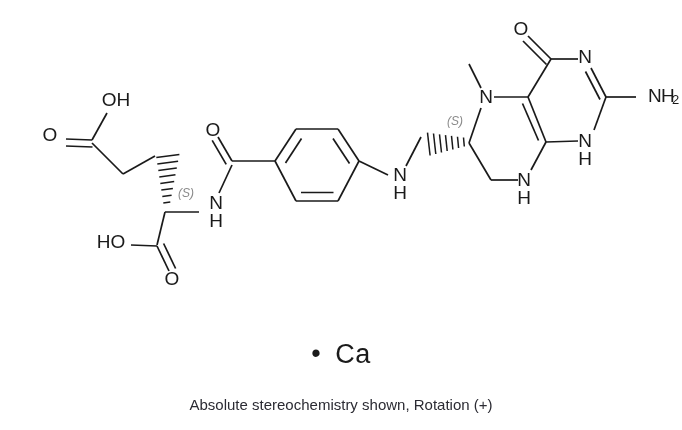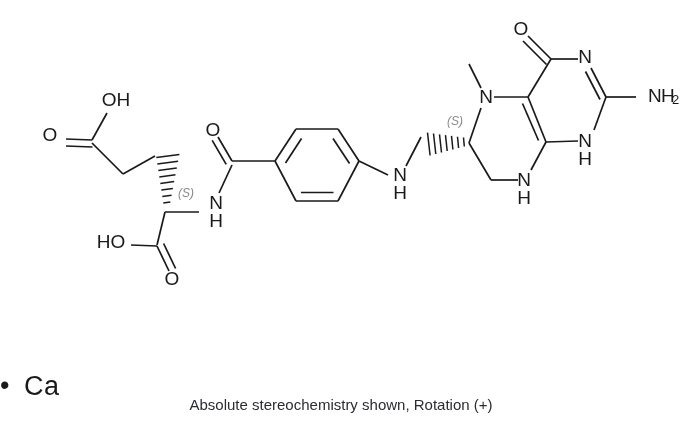--- a/index.html
+++ b/index.html
@@ -56,27 +56,26 @@
   .hash-line {
     stroke: #1a1a1a;
     stroke-width: 1.5;
     stroke-linecap: butt;
   }
   .counterion-row {
     position: absolute;
     left: 0;
     top: 340px;
     width: 682px;
-    text-align: left;
+    text-align: center;
     font-size: 27px;
     color: #1a1a1a;
     font-family: "Liberation Sans", sans-serif;
     letter-spacing: 0.5px;
     line-height: 1;
-    margin-top: 32px;
   }
   .counterion-bullet {
     display: inline-block;
     vertical-align: middle;
     margin-right: 14px;
     position: relative;
     top: -1px;
   }
   .counterion-name {
     display: inline-block;

